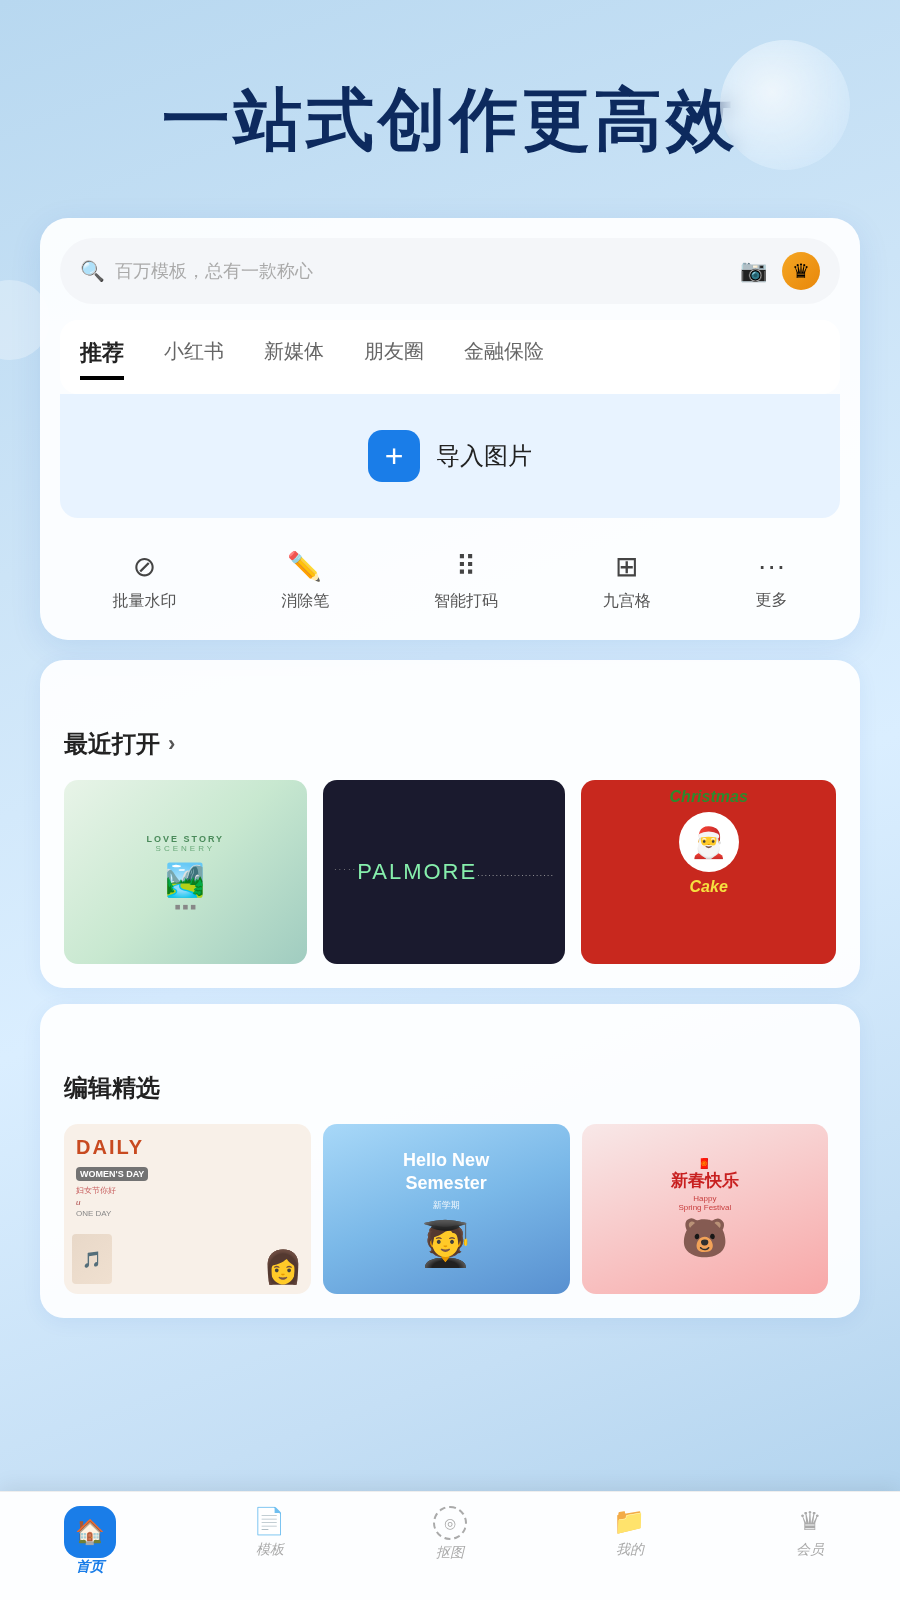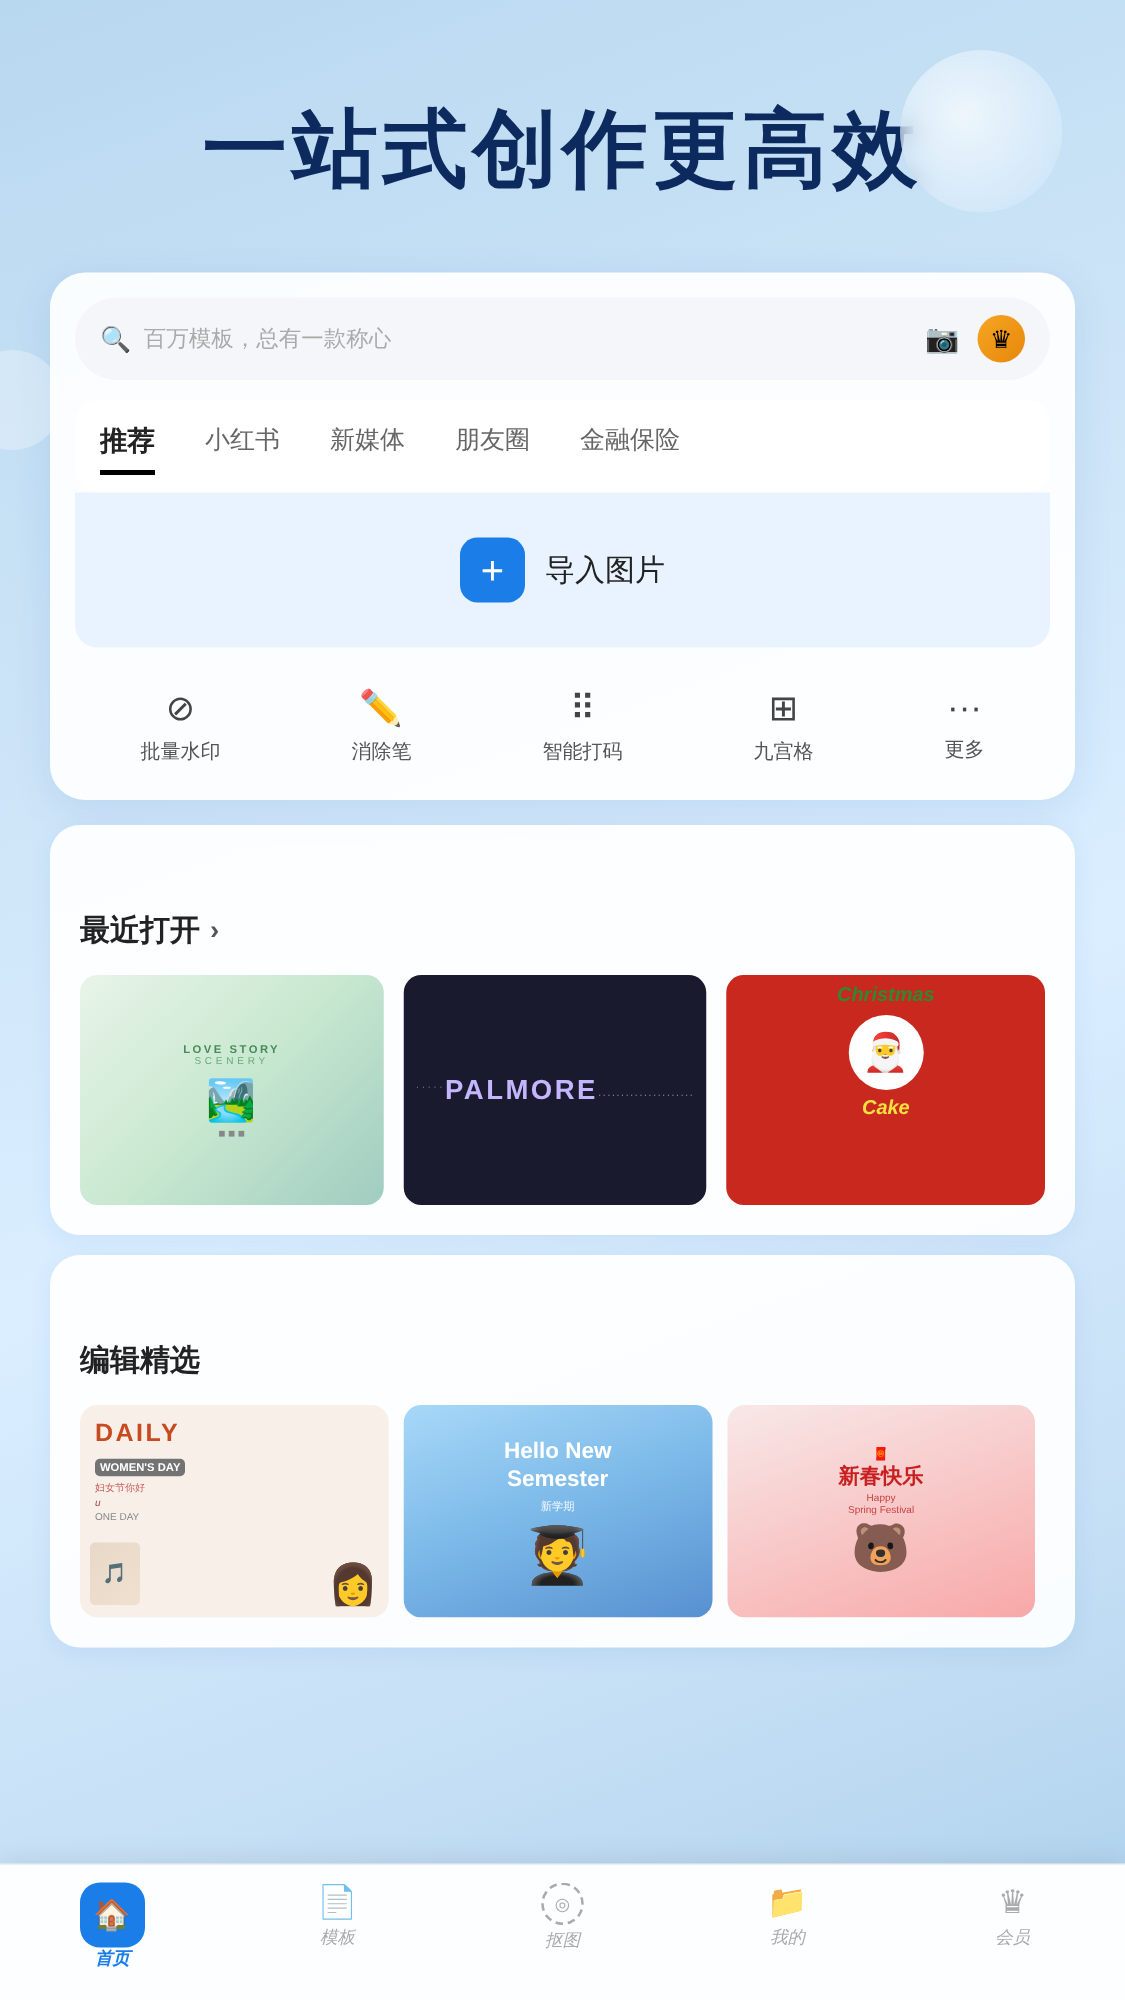--- a/index.html
+++ b/index.html
@@ -218,22 +218,22 @@
       position: relative;
     }
     .thumb-palmore {
       background: #1a1a2e;
       display: flex;
       align-items: center;
       justify-content: center;
     }
     .thumb-palmore-text {
       font-size: 22px;
-      font-weight: 700;
-      color: #c4b5fd;
+      font-weight: 400;
+      color: #86efac;
       letter-spacing: 2px;
       text-transform: uppercase;
       text-align: center;
     }
     .thumb-christmas {
       background: #c8281e;
       display: flex;
       flex-direction: column;
       align-items: center;
       justify-content: flex-start;

